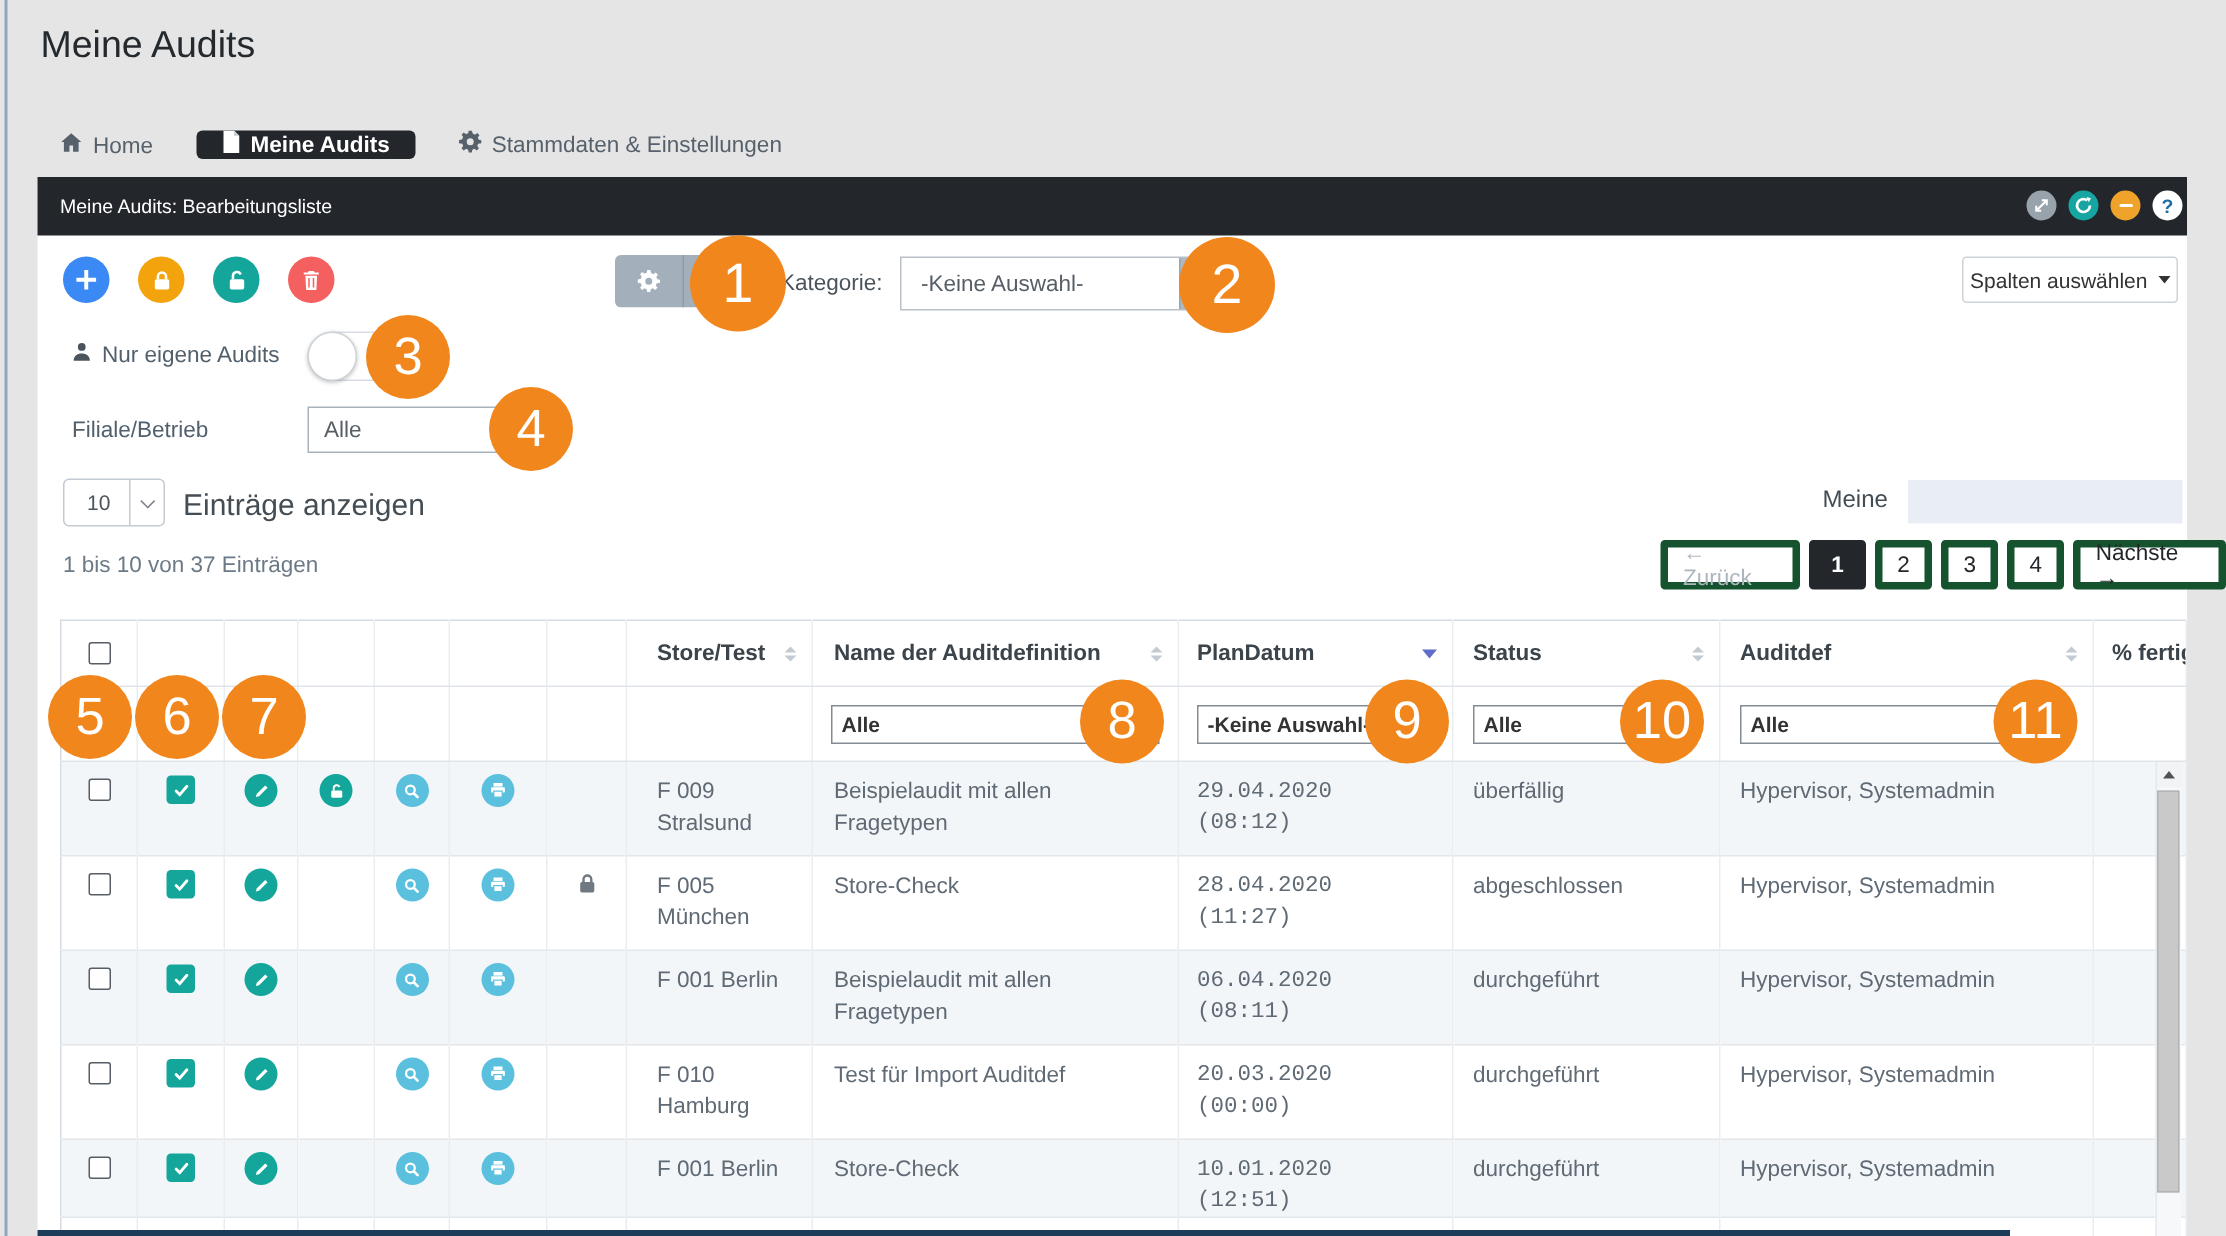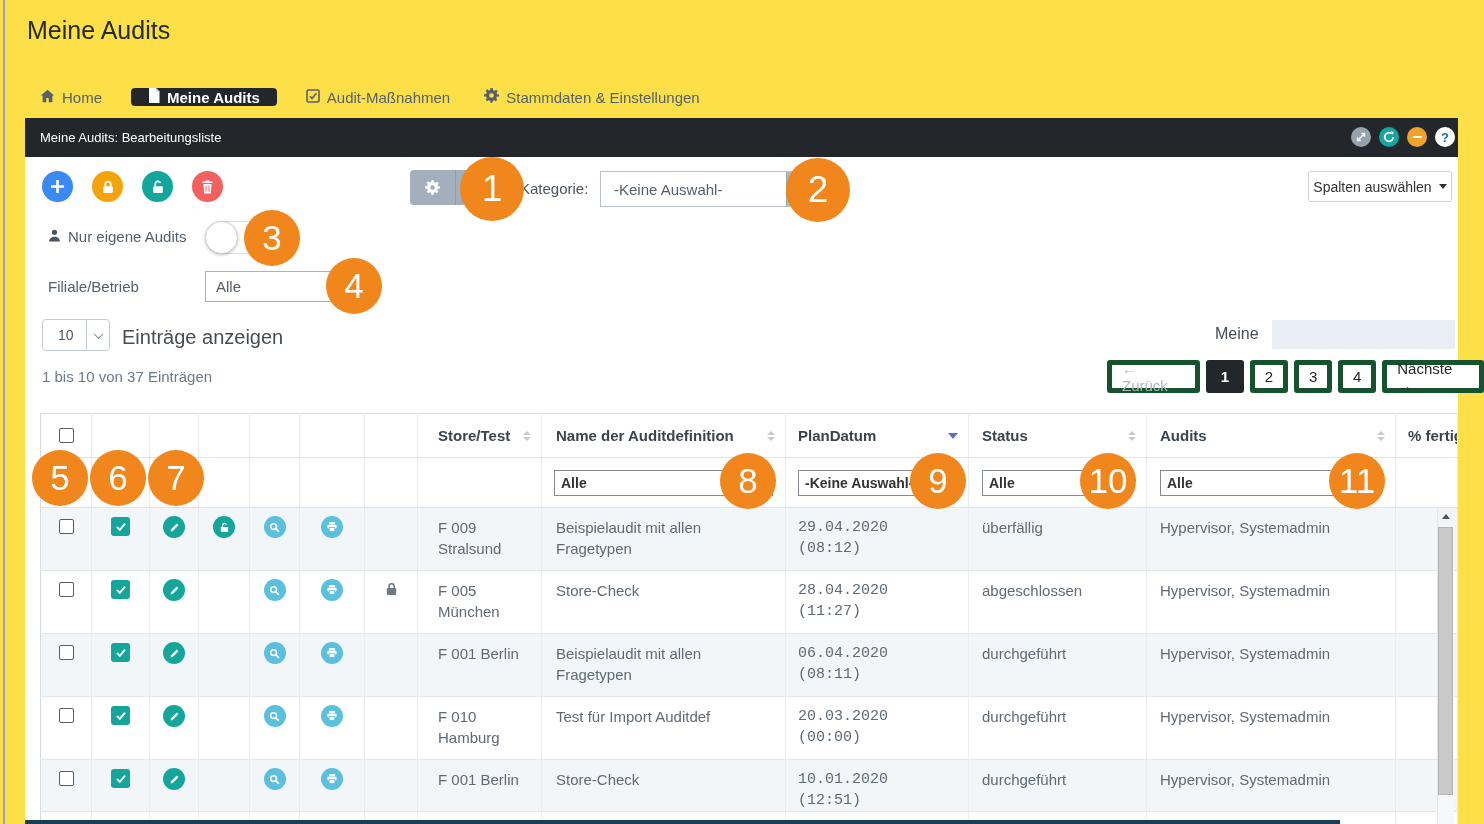--- a/index.html
+++ b/index.html
@@ -1,18 +1,18 @@
 <!DOCTYPE html>
 <html><head>
 <meta charset="utf-8">
 <style>
   * { margin:0; padding:0; box-sizing:border-box; }
   html,body { overflow:hidden; }
   body { font-family:"Liberation Sans","DejaVu Sans",sans-serif; }
-  #screen { position:relative; width:1484px; height:824px; background:#fde047; overflow:hidden; color:#535e68; }
+  #screen { position:relative; width:1484px; height:824px; background:#e5e5e5; overflow:hidden; color:#535e68; }
   .accent-line { position:absolute; left:3px; top:0; width:2px; height:100%; background:#90a6c0; }
 
   
   .page-title { position:absolute; left:27px; top:16px; font-size:25px; font-weight:500; color:#24292e; }
   .nav { position:absolute; left:40px; top:63px; height:43px; display:flex; align-items:flex-end; }
   .nav-item { display:flex; align-items:center; gap:7px; padding:0 17px; font-size:15px; color:#56616c; cursor:pointer; }
   .nav-item.active { background:#23272b; color:#fff; border-radius:4px; font-weight:600; margin:0 12px; }
   .nav-item:first-child { padding-left:0; }
 
   
@@ -121,27 +121,20 @@
             <path d="M7.5 .8L.8 6.6h1.8v6.6h3.7V9h2.4v4.2h3.7V6.6h1.8z" fill="#56616c"></path>
           </svg></span>
       <span>Home</span>
     </div>
     <div class="nav-item active">
       <span><svg width="12" height="15" viewBox="0 0 12 15">
             <path d="M1 0h7l3.5 3.5V15H1z" fill="#fff"></path>
             <path d="M8 0l3.5 3.5H8z" fill="#c9ced3"></path>
           </svg></span>
       <span>Meine Audits</span>
-    </div>
-    <div class="nav-item">
-      <span><svg width="14" height="14" viewBox="0 0 14 14">
-            <rect x="1" y="1" width="12" height="12" rx="1.5" fill="none" stroke="#56616c" stroke-width="1.6"></rect>
-            <path d="M3.8 7.2l2.2 2.3 4.4-5.2" fill="none" stroke="#56616c" stroke-width="1.6"></path>
-          </svg></span>
-      <span>Audit-Maßnahmen</span>
     </div>
     <div class="nav-item">
       <span><svg width="15" height="15" viewBox="0 0 16 16">
             <path fill-rule="evenodd" fill="#56616c" d="M16 9.1V6.9l-2-.34a6 6 0 0 0-.63-1.53l1.18-1.66-1.56-1.56-1.66 1.18a6 6 0 0 0-1.53-.63L9.1 0H6.9l-.34 2a6 6 0 0 0-1.53.63L3.37 1.45 1.81 3.01l1.18 1.66a6 6 0 0 0-.63 1.53L0 6.9v2.2l2.36.34c.14.54.35 1.06.63 1.53l-1.18 1.66 1.56 1.56 1.66-1.18c.47.28.99.49 1.53.63l.34 2h2.2l.34-2a6 6 0 0 0 1.53-.63l1.66 1.18 1.56-1.56-1.18-1.66c.28-.47.49-.99.63-1.53zM8 10.5a2.5 2.5 0 1 1 0-5 2.5 2.5 0 0 1 0 5z"></path>
           </svg></span>
       <span>Stammdaten &amp; Einstellungen</span>
     </div>
   </div>
 
   <div class="panel">
@@ -306,21 +299,21 @@
             <span class="th-flex" style="padding-left:13px">
               <span>Status</span>
               <span class="sort-pair">
                 <span class="tri-u"></span>
                 <span class="tri-d"></span>
               </span>
             </span>
           </th>
         <th>
             <span class="th-flex" style="padding-left:13px">
-              <span>Audits</span>
+              <span>Auditdef</span>
               <span class="sort-pair">
                 <span class="tri-u"></span>
                 <span class="tri-d"></span>
               </span>
             </span>
           </th>
         <th>
             <span class="th-flex" style="padding-left:12px;white-space:nowrap">
               <span>% fertig</span>
             </span>

